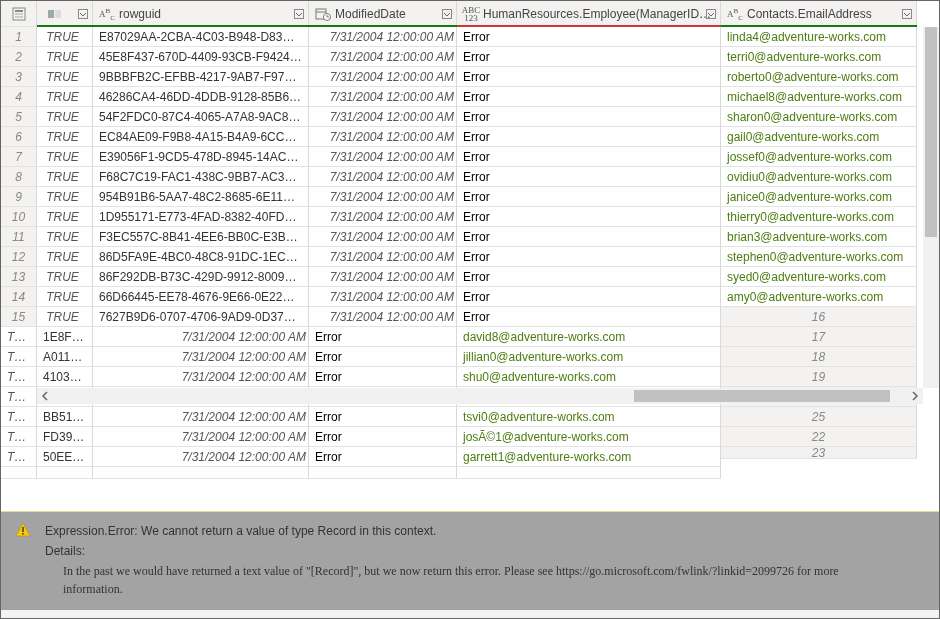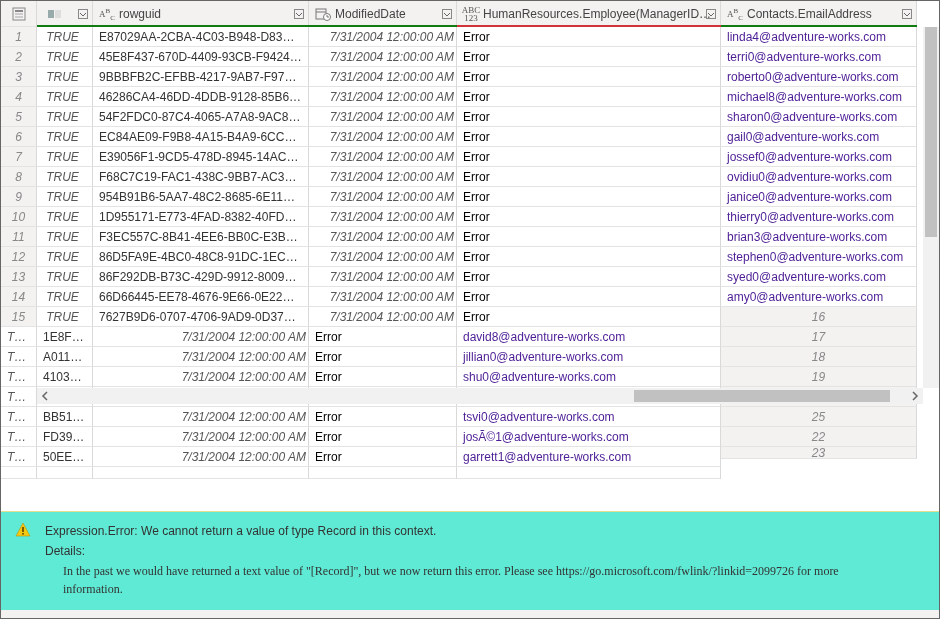--- a/index.html
+++ b/index.html
@@ -12,32 +12,32 @@
   .hdr.corner { padding:0; }
   .hdr .ico { position:absolute; left:6px; top:5px; width:16px; height:16px; display:flex; align-items:center; justify-content:center; }
   .hdr .dd { position:absolute; right:4px; top:8px; width:10px; height:10px; }
   .hdr .dd svg { display:block; }
   .corner svg { margin:6px auto 0; display:block; }
   .rownum { background:#f3f2f1; color:#888; text-align:center; font-style:italic; padding:0; }
   .c-bool { color:#555; font-style:italic; text-align:center; padding-right:10px;}
   .c-guid { color:#333; }
   .c-date { color:#555; font-style:italic; text-align:right; padding-right:2px;}
   .c-err { color:#000000; }
-  .c-mail { color:#4c1d95; }
+  .c-mail { color:#4d7c0f; }
   .top-accent { position:absolute; left:36px; right:24px; top:24px; height:2px; display:grid; grid-template-columns:56px 216px 148px 264px 196px; }
   .top-accent div { border-top:2px solid transparent; }
   .top-accent .good { border-top-color:#107c10; }
   .top-accent .bad  { border-top-color:#d13438; }
   .vscroll { position:absolute; right:0; top:26px; bottom:122px; width:16px; background:#f1f1f1; }
   .vscroll .thumb { position:absolute; left:2px; right:2px; top:0; height:210px; background:#c1c1c1; }
   .hscroll { position:absolute; left:36px; right:16px; height:16px; background:#f1f1f1; display:flex; align-items:center; }
   .hscroll .arrow { width:16px; height:16px; display:flex; align-items:center; justify-content:center; color:#666; }
   .hscroll .track { flex:1; height:100%; position:relative; }
   .hscroll .thumb { position:absolute; top:2px; bottom:2px; background:#c1c1c1; }
-  .err-panel { background:#5eead4; border-top:1px solid #e6dd8f; padding:10px 14px 12px 44px; position:relative; color:#333; line-height:1.5; }
+  .err-panel { background:#a3a3a3; border-top:1px solid #e6dd8f; padding:10px 14px 12px 44px; position:relative; color:#333; line-height:1.5; }
   .err-panel .warn { position:absolute; left:14px; top:10px; }
   .err-panel .l2 { margin-top:2px; }
   .err-panel .l3 { margin-top:2px; padding-left:18px; max-width:850px;font-family:Liberation Serif, serif; }
   .footer { height:8px; background:#f3f2f1; }
   .abc { font-family: Georgia, serif; font-size:9px; line-height:8px; color:#555; text-align:center;}
   .abc sub { font-size:7px; }
 </style>
 </head>
 <body>
 

